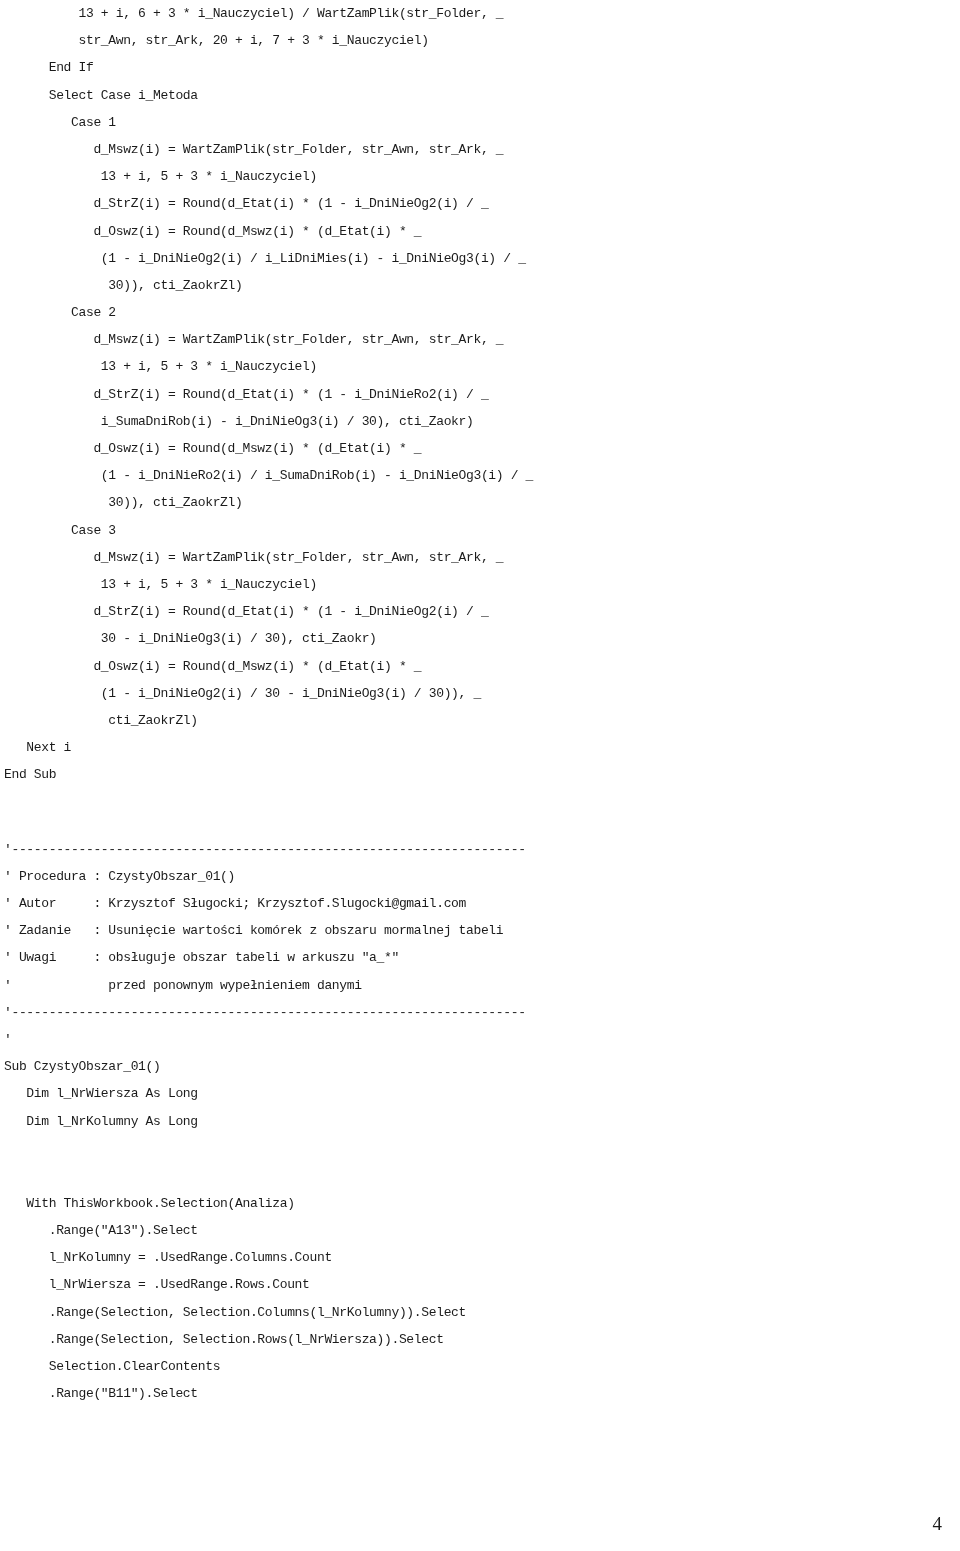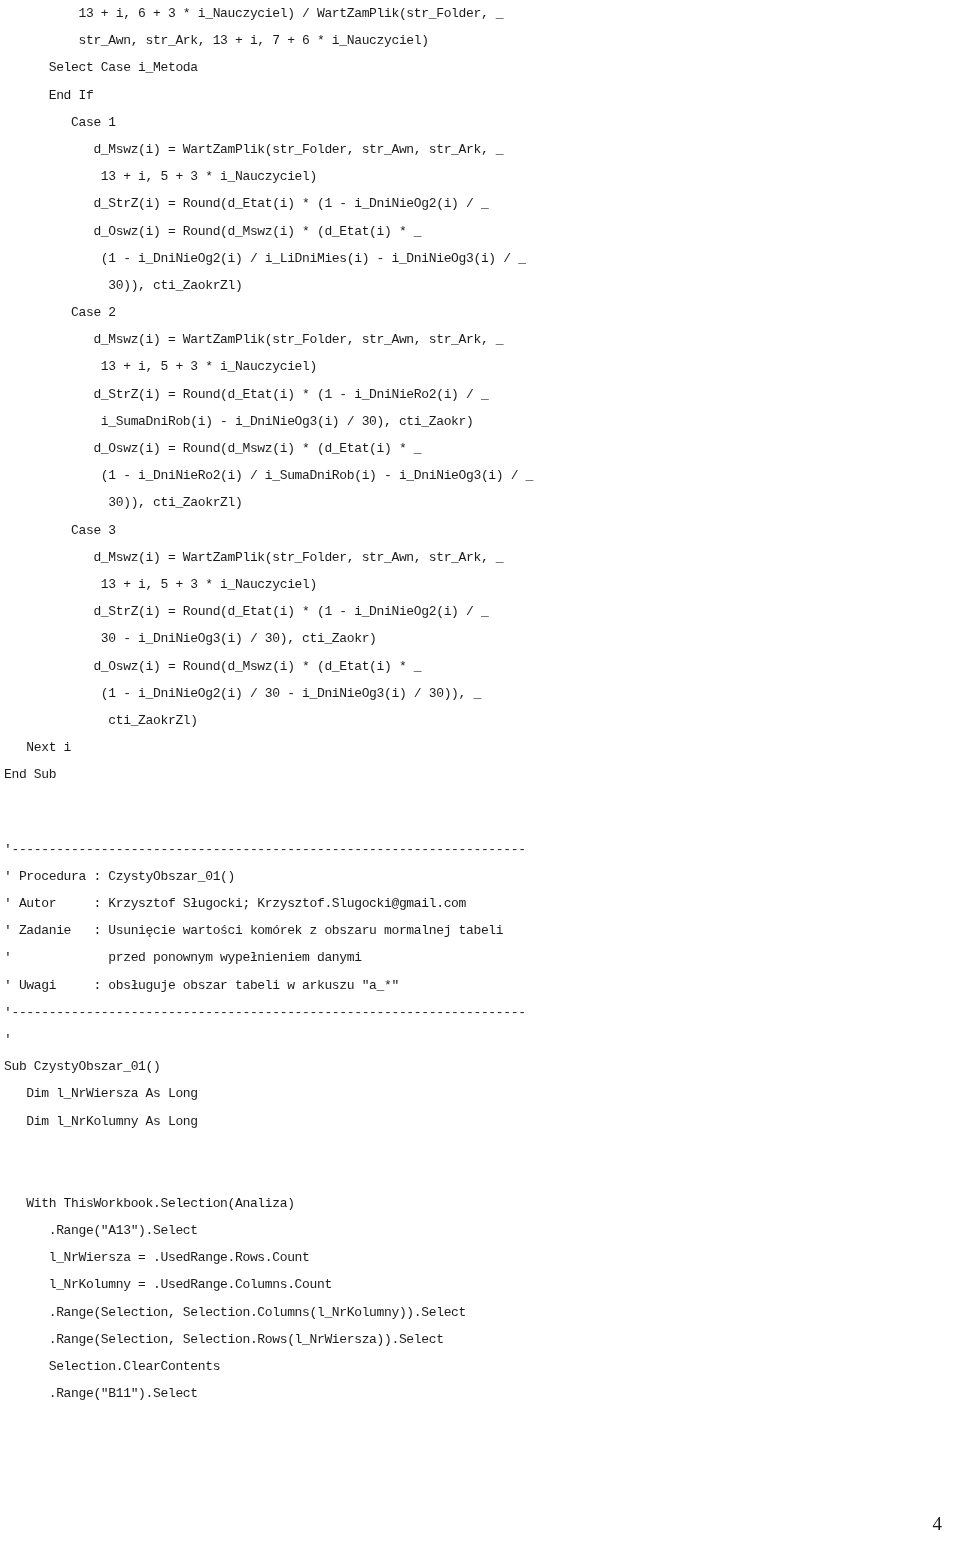--- a/index.html
+++ b/index.html
@@ -54,23 +54,23 @@
 </style>
 </head>
 <body>
 
 <div class="page">
 
   <div class="code-block">
 
     <div>
       <div class="code-line">          13 + i, 6 + 3 * i_Nauczyciel) / WartZamPlik(str_Folder, _</div>
-      <div class="code-line">          str_Awn, str_Ark, 13 + i, 7 + 6 * i_Nauczyciel)</div>
+      <div class="code-line">          str_Awn, str_Ark, 20 + i, 7 + 3 * i_Nauczyciel)</div>
+      <div class="code-line">      End If</div>
       <div class="code-line">      Select Case i_Metoda</div>
-      <div class="code-line">      End If</div>
       <div class="code-line">         Case 1</div>
       <div class="code-line">            d_Mswz(i) = WartZamPlik(str_Folder, str_Awn, str_Ark, _</div>
       <div class="code-line">             13 + i, 5 + 3 * i_Nauczyciel)</div>
       <div class="code-line">            d_StrZ(i) = Round(d_Etat(i) * (1 - i_DniNieOg2(i) / _</div>
       <div class="code-line">            d_Oswz(i) = Round(d_Mswz(i) * (d_Etat(i) * _</div>
       <div class="code-line">             (1 - i_DniNieOg2(i) / i_LiDniMies(i) - i_DniNieOg3(i) / _</div>
       <div class="code-line">              30)), cti_ZaokrZl)</div>
       <div class="code-line">         Case 2</div>
       <div class="code-line">            d_Mswz(i) = WartZamPlik(str_Folder, str_Awn, str_Ark, _</div>
       <div class="code-line">             13 + i, 5 + 3 * i_Nauczyciel)</div>
@@ -92,40 +92,40 @@
     </div>
 
     <div class="spacer-line"></div>
     <div class="gap-small"></div>
 
     <div>
       <div class="code-line">'---------------------------------------------------------------------</div>
       <div class="code-line">' Procedura : CzystyObszar_01()</div>
       <div class="code-line">' Autor     : Krzysztof Sługocki; Krzysztof.Slugocki@gmail.com</div>
       <div class="code-line">' Zadanie   : Usunięcie wartości komórek z obszaru mormalnej tabeli</div>
+      <div class="code-line">' Uwagi     : obsługuje obszar tabeli w arkuszu "a_*"</div>
       <div class="code-line">'             przed ponownym wypełnieniem danymi</div>
-      <div class="code-line">' Uwagi     : obsługuje obszar tabeli w arkuszu "a_*"</div>
       <div class="code-line">'---------------------------------------------------------------------</div>
       <div class="code-line">'</div>
     </div>
 
     <div>
       <div class="code-line">Sub CzystyObszar_01()</div>
       <div class="code-line">   Dim l_NrWiersza As Long</div>
       <div class="code-line">   Dim l_NrKolumny As Long</div>
     </div>
 
     <div class="spacer-line"></div>
     <div class="gap-medium"></div>
 
     <div>
       <div class="code-line">   With ThisWorkbook.Selection(Analiza)</div>
       <div class="code-line">      .Range("A13").Select</div>
+      <div class="code-line">      l_NrKolumny = .UsedRange.Columns.Count</div>
       <div class="code-line">      l_NrWiersza = .UsedRange.Rows.Count</div>
-      <div class="code-line">      l_NrKolumny = .UsedRange.Columns.Count</div>
       <div class="code-line">      .Range(Selection, Selection.Columns(l_NrKolumny)).Select</div>
       <div class="code-line">      .Range(Selection, Selection.Rows(l_NrWiersza)).Select</div>
       <div class="code-line">      Selection.ClearContents</div>
       <div class="code-line">      .Range("B11").Select</div>
     </div>
 
   </div>
 
   <div class="page-number">4</div>
 

